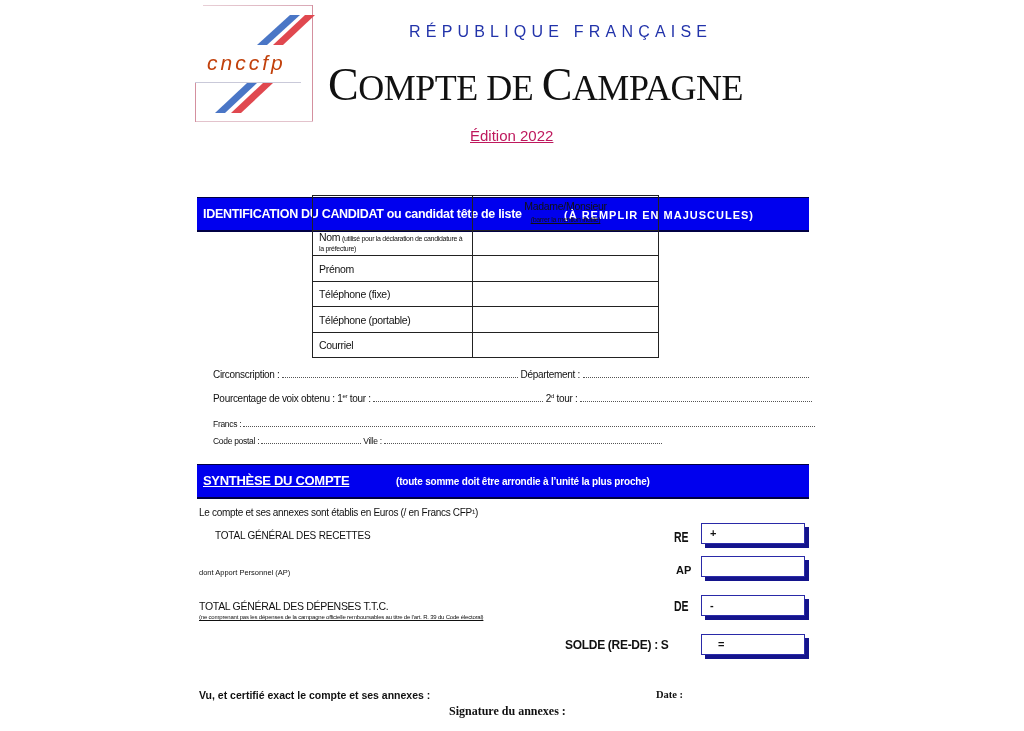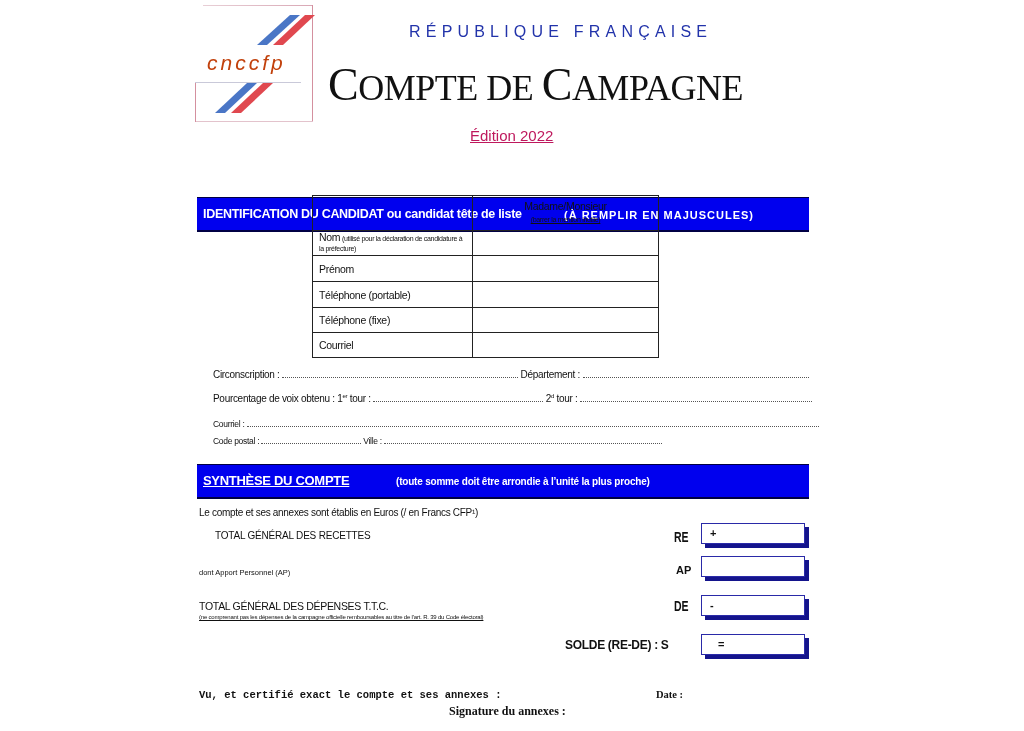--- a/index.html
+++ b/index.html
@@ -52,21 +52,21 @@
     .code-de { left: 674px; top: 598px; transform: scaleX(0.75); transform-origin: left; font-size: 14px; }
     .solde { left: 565px; top: 638px; font-size: 12px; font-weight: bold; letter-spacing: -0.3px; }
 
     .box { position: absolute; width: 102px; height: 19px; border: 1.5px solid #2a2aa8; background: #fff; box-shadow: 4px 4px 0 #14148c; font-size: 11px; font-weight: bold; }
     .box span { position: absolute; top: 3px; }
     .box-re { left: 701px; top: 523px; }
     .box-ap { left: 701px; top: 556px; }
     .box-de { left: 701px; top: 595px; }
     .box-s { left: 701px; top: 634px; }
 
-    .certif { left: 199px; top: 689px; font-family: Liberation Mono, monospace; font-size: 10.5px; font-weight: bold; }
+    .certif { left: 199px; top: 689px; font-family: Liberation Sans, sans-serif; font-size: 10.5px; font-weight: bold; }
     .date { left: 656px; top: 689px; font-family: "Liberation Serif", serif; font-size: 10.5px; font-weight: bold; }
     .signature { left: 449px; top: 704px; font-family: "Liberation Serif", serif; font-size: 12px; font-weight: bold; }
   </style>
 </head>
 <body>
 
 <div class="abs logo">
   <div class="frame-top"></div>
   <div class="frame-right"></div>
   <div class="frame-bottom"></div>
@@ -102,26 +102,26 @@
     </td>
   </tr>
   <tr style="height:25px">
     <td class="lbl small"><span class="big">Nom</span> <span>(utilisé pour la déclaration de candidature à la préfecture)</span></td>
     <td></td>
   </tr>
   <tr style="height:26px">
     <td class="lbl">Prénom</td>
     <td></td>
   </tr>
+  <tr style="height:25px">
+    <td class="lbl">Téléphone (fixe)</td>
+    <td></td>
+  </tr>
   <tr style="height:26px">
     <td class="lbl">Téléphone (portable)</td>
-    <td></td>
-  </tr>
-  <tr style="height:25px">
-    <td class="lbl">Téléphone (fixe)</td>
     <td></td>
   </tr>
   <tr style="height:25px">
     <td class="lbl">Courriel</td>
     <td></td>
   </tr>
 </tbody>
   </table>
 
 <div class="abs line" style="left:199px;top:369px">
@@ -132,21 +132,21 @@
 </div>
 
 <div class="abs line" style="left:199px;top:393px">
   <span><span>Pourcentage de voix obtenu : 1</span><sup style="font-size:6px">er</sup><span> tour :</span></span>
   <span class="dots" style="width:170px"></span>
   <span><span>2</span><sup style="font-size:6px">d</sup><span> tour :</span></span>
   <span class="dots" style="width:232px"></span>
 </div>
 
 <div class="abs line small-line" style="left:199px;top:418px">
-  <span>Courriel :</span>
+  <span>Francs :</span>
   <span class="dots" style="width:572px"></span>
 </div>
 
 <div class="abs line small-line" style="left:199px;top:435px">
   <span>Code postal :</span>
   <span class="dots" style="width:100px"></span>
   <span>Ville :</span>
   <span class="dots" style="width:278px"></span>
 </div>
 

